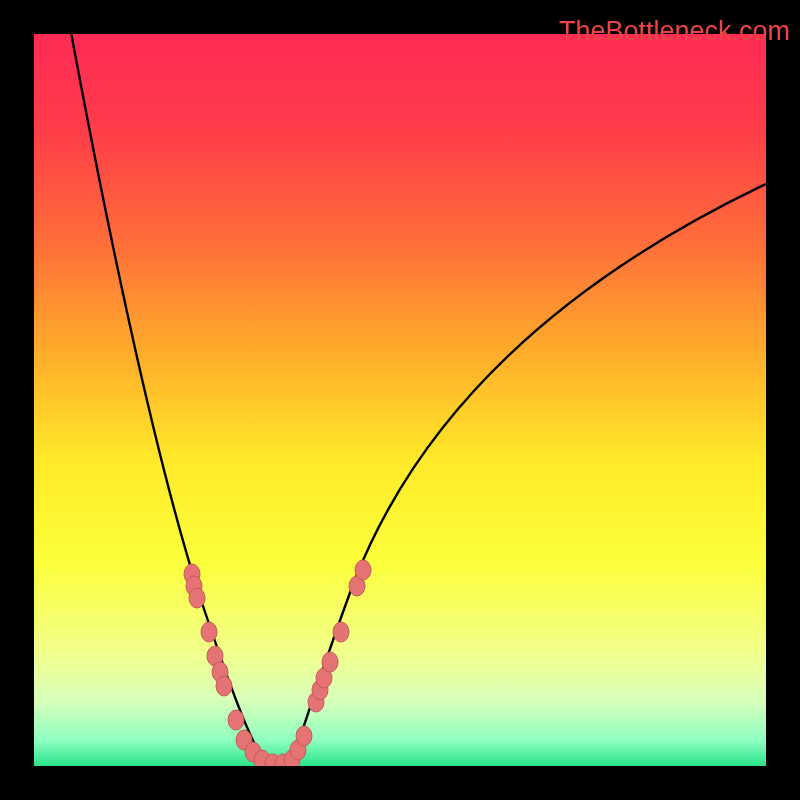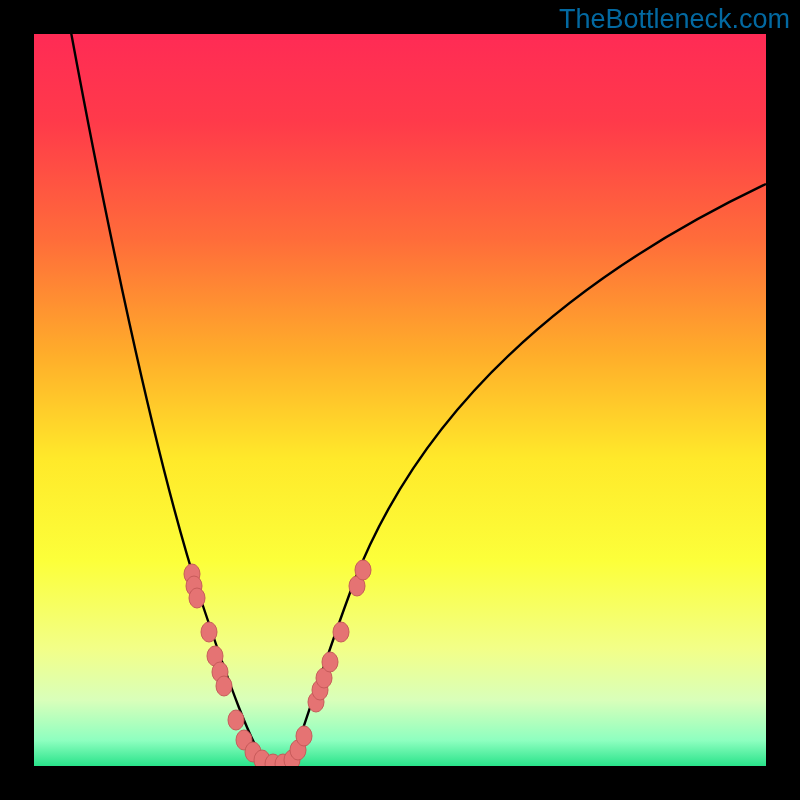--- a/index.html
+++ b/index.html
@@ -21,23 +21,23 @@
   }
   .gradient {
     position: absolute;
     left: 0;
     top: 0;
     width: 100%;
     height: 100%;
   }
   .watermark {
     position: absolute;
-    top: 4px;
+    top: 16px;
     right: 10px;
-    color: #0369a1;
+    color: #ef4444;
     font-size: 27px;
     font-weight: 400;
     letter-spacing: 0px;
     font-family: Arial, Helvetica, sans-serif;
     user-select: none;
   }
   svg.curves {
     position: absolute;
     left: 0;
     top: 0;

